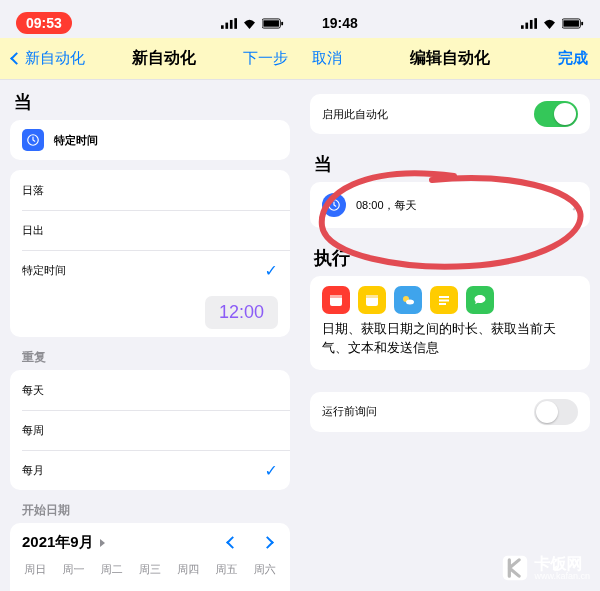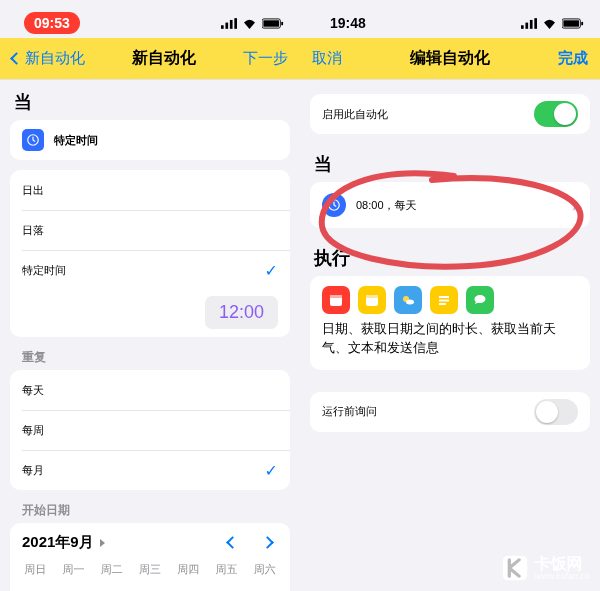--- a/index.html
+++ b/index.html
@@ -3,30 +3,30 @@
 <meta charset="utf-8">
 <style>
   * { box-sizing: border-box; margin: 0; padding: 0; font-family: -apple-system, "PingFang SC", "Helvetica Neue", Arial, sans-serif; }
   html, body { width: 600px; height: 591px; overflow: hidden; background: #fff; }
   .stage { position: relative; width: 600px; height: 591px; display: flex; }
 
   .phone { position: relative; width: 300px; height: 591px; overflow: hidden; }
   .phone .screen { position: absolute; inset: 0; background: #f2f2f7; }
 
   
-  .statusbar { position: absolute; top: 0; left: 8px; right: 0; height: 38px; padding: 8px 16px 0 16px; display: flex; align-items: center; justify-content: space-between; z-index: 5; }
+  .statusbar { position: absolute; top: 0; left: 0; right: 0; height: 38px; padding: 8px 16px 0 16px; display: flex; align-items: center; justify-content: space-between; z-index: 5; }
   .statusbar .time-pill { background: #ff3b30; color: #fff; font-weight: 700; font-size: 14px; padding: 3px 10px; border-radius: 14px; }
   .statusbar .time-plain { color: #000; font-weight: 700; font-size: 14px; padding-left: 6px;}
   .statusbar .right-icons { display: flex; align-items: center; gap: 5px; color:#000; }
   .statusbar .sig { width: 16px; height: 11px; }
   .statusbar .wifi { width: 15px; height: 11px; }
   .statusbar .batt { width: 22px; height: 11px; }
 
   
-  .navbar { position: absolute; top: 38px; left: 0; right: 0; height: 42px; display: flex; align-items: center; justify-content: space-between; padding: 0 12px; background: #fde047; border-bottom: 1px solid #e2e2e5; z-index:4;}
+  .navbar { position: absolute; top: 38px; left: 0; right: 0; height: 42px; display: flex; align-items: center; justify-content: space-between; padding: 0 12px; background: #fef9c3; border-bottom: 1px solid #e2e2e5; z-index:4;}
   .navbar .nav-left, .navbar .nav-right { color: #007aff; font-size: 15px; display:flex; align-items:center; gap:2px;}
   .navbar .nav-title { color: #000; font-size: 16px; font-weight: 600; }
   .chev-left { width: 9px; height: 9px; border-left: 2px solid #007aff; border-bottom: 2px solid #007aff; transform: rotate(45deg); margin-right:2px;}
 
   .content { position: absolute; top: 80px; left: 0; right: 0; bottom: 0; overflow: hidden; }
   .section-hdr { font-size: 18px; font-weight: 700; color: #000; padding: 10px 14px 6px 14px; }
   .card { background: #fff; margin: 0 10px; border-radius: 10px; overflow: hidden; }
   .row { display: flex; align-items: center; min-height: 40px; padding: 0 12px; position: relative; }
   .row + .row::before { content:""; position:absolute; left:12px; right:0; top:0; height:1px; background:#e5e5ea;}
   .row .label { font-size: 11px; color: #000; flex: 1; }
@@ -125,24 +125,24 @@
                 </svg>
             </span>
             <span class="label" style="font-weight:600">特定时间</span>
           </div>
         </div>
 
         <div style="height:10px"></div>
 
         <div class="card">
           <div class="row">
+            <span class="label">日落</span>
+          </div>
+          <div class="row">
             <span class="label">日出</span>
-          </div>
-          <div class="row">
-            <span class="label">日落</span>
           </div>
           <div class="row">
             <span class="label">特定时间</span>
             <span class="check">✓</span>
           </div>
           <div class="time-box">
             <span class="time-chip">12:00</span>
           </div>
         </div>
 

